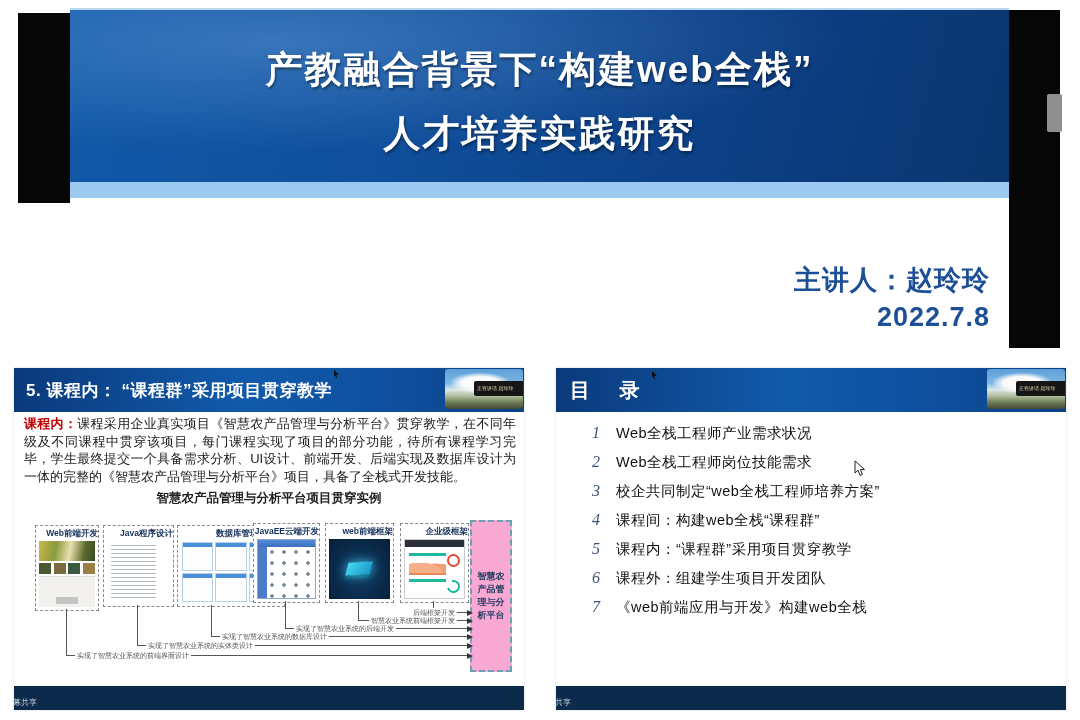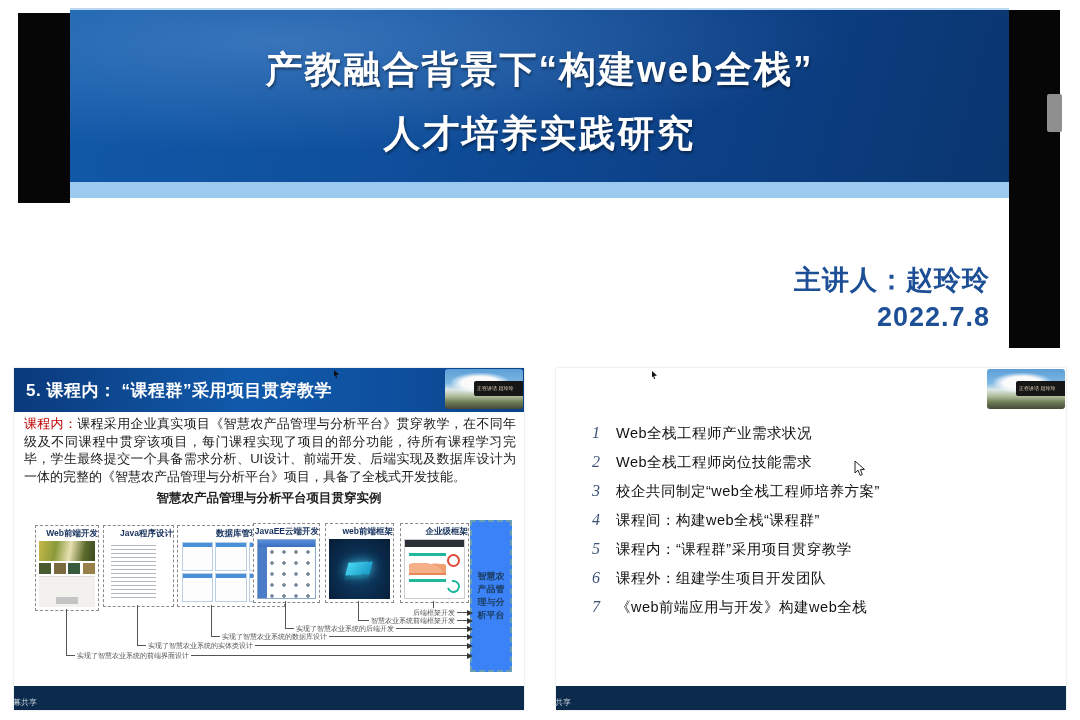--- a/index.html
+++ b/index.html
@@ -39,21 +39,21 @@
     white-space:nowrap;overflow:hidden;}
   .slide-footer{position:absolute;left:0;bottom:0;width:100%;height:24px;background:#0c2a4c;overflow:hidden;}
   .footer-label{position:absolute;bottom:2px;font-size:8px;color:#cfd8e0;white-space:nowrap;}
   .clip-l{left:-9px;} .clip-r{left:-17px;}
   .pen-mark{width:5px;height:8px;background:#111;
     clip-path:polygon(0 0,100% 55%,45% 62%,60% 100%,38% 100%,28% 68%,0 75%);}
 
   
   .intro{position:absolute;left:10px;top:47px;width:492px;font-size:13px;line-height:17.5px;
     color:#1a1a1a;text-align:justify;}
-  .intro-label{color:#c00000;font-weight:normal;}
+  .intro-label{color:#c00000;font-weight:bold;}
   .diagram-title{position:absolute;left:0;top:122px;width:100%;text-align:center;
     font-size:12.5px;font-weight:bold;color:#222;}
   .course-box{position:absolute;border:1px dashed #8a8a8a;background:#fff;}
   .course-label{font-size:8.5px;font-weight:bold;color:#15305c;text-align:right;padding-top:2px;
     white-space:nowrap;overflow:hidden;}
   .thumb{position:absolute;left:3px;right:3px;top:15px;bottom:3px;overflow:hidden;}
   
   .t-web .ph1{height:20px;background:linear-gradient(100deg,#c8b84a 0%,#8a9a3a 30%,#e8e0b0 55%,#5a6a2a 80%,#3a4a22 100%);}
   .t-web .ph2{height:11px;margin-top:2px;background:linear-gradient(90deg,#4a5a30 0 22%,#fff 22% 26%,#7a6a40 26% 48%,#fff 48% 52%,#3a5a40 52% 74%,#fff 74% 78%,#98804a 78% 100%);}
   .t-web .ph3{position:absolute;left:0;right:0;top:35px;bottom:0;background:#f3f1ed;border-top:1px solid #ddd;}
@@ -76,21 +76,21 @@
   .t-ent .ent-top{height:7px;background:#2b3038;}
   .t-ent .ent-bars{position:absolute;left:4px;right:18px;top:13px;height:3px;background:#1fb89a;box-shadow:0 26px 0 #1fb89a;}
   .t-ent::before{content:'';position:absolute;left:4px;right:18px;top:21px;height:12px;
     background:radial-gradient(ellipse at 30% 100%,#f5b08a 0 60%,transparent 62%),
                radial-gradient(ellipse at 72% 100%,#f0a070 0 55%,transparent 57%);
     border-bottom:2px solid #e88858;}
   .ent-ring-red{position:absolute;right:4px;top:14px;width:9px;height:9px;border:2.5px solid #e04838;border-radius:50%;}
   .ent-ring-teal{position:absolute;right:4px;bottom:5px;width:9px;height:9px;border:2.5px solid #19b89a;
     border-left-color:transparent;border-radius:50%;transform:rotate(30deg);}
   .target-box{position:absolute;left:456px;top:152px;width:38px;height:148px;
-    border:2px dashed #6aa0b0;background:#3b82f6;display:flex;align-items:center;justify-content:center;}
+    border:2px dashed #6aa0b0;background:#f9a8d4;display:flex;align-items:center;justify-content:center;}
   .target-text{width:30px;font-size:9px;font-weight:bold;color:#1a3a5c;line-height:13px;
     word-break:break-all;text-align:center;}
   .conn{position:absolute;border-left:1px solid #555;border-bottom:1px solid #555;}
   .conn::after{content:'';position:absolute;right:-6px;bottom:-4px;
     border-left:6px solid #333;border-top:3.5px solid transparent;border-bottom:3.5px solid transparent;}
   .conn-label{position:absolute;bottom:-5px;background:#fff;font-size:7px;color:#555;line-height:9px;
     white-space:nowrap;padding:0 2px;}
   .lab-left .conn-label{left:8px;} .lab-right .conn-label{right:10px;}
 
   
@@ -200,20 +200,23 @@
     <div class="conn lab-right" style="left:419px;top:233px;width:33px;height:11px;">
       <span class="conn-label">后端框架开发</span>
       </div>
 
     <div class="slide-footer">
       <span class="footer-label clip-l">屏幕共享</span>
     </div>
   </div>
 
   <div class="slide" id="slide-right">
+    <div class="slide-header">
+      <span class="hdr-right">目 录</span>
+    </div>
     <div class="abs pen-mark" style="left:96px;top:3px;"></div>
     <div class="webcam">
       <div class="speak-label">正在讲话 赵玲玲</div>
     </div>
 
     <div class="toc">
       <div class="toc-item">
         <span class="toc-num">1</span>
         <span class="toc-text">Web全栈工程师产业需求状况</span>
         </div>

